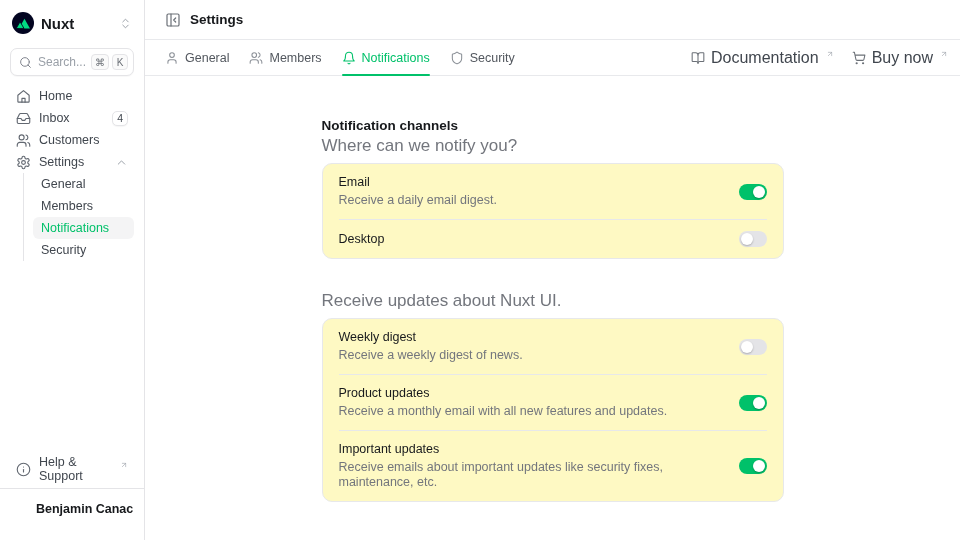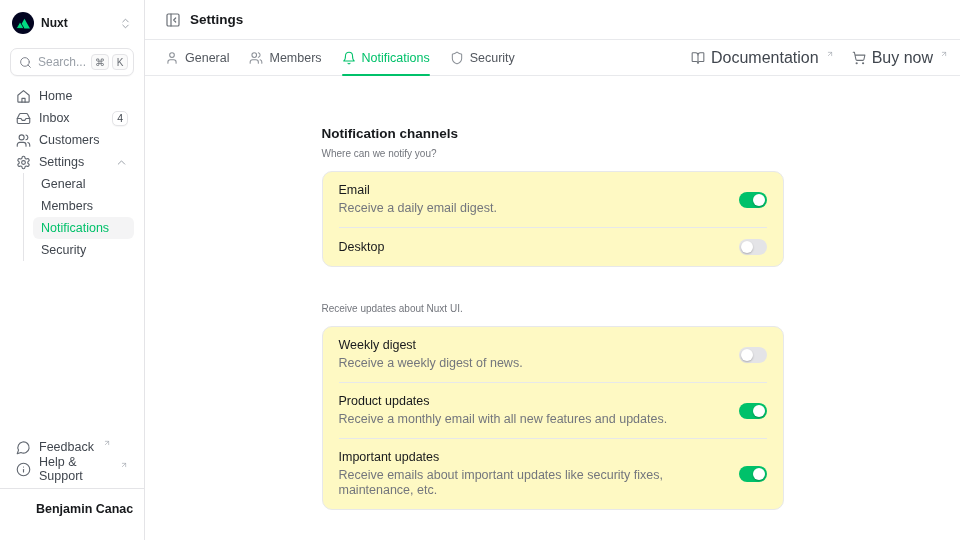--- a/index.html
+++ b/index.html
@@ -11,21 +11,21 @@
   }
   .icon { display:inline-flex; flex:none; align-items:center; justify-content:center; }
   svg { display:block; }
 
   
   .sidebar { width:145px; min-width:145px; border-right:1px solid #e4e4e7;
              display:flex; flex-direction:column; padding:10px 10px 10px; background:#fff; }
   .org-row { display:flex; align-items:center; gap:7px; padding:2px 2px; border-radius:6px; }
   .org-logo { width:22px; height:22px; border-radius:50%; background:#020420;
               display:flex; align-items:center; justify-content:center; }
-  .org-name { font-size:12px; font-weight:700; color:#17191c; }
+  .org-name { font-size:15px; font-weight:700; color:#17191c; }
   .trail { margin-left:auto; color:#9aa0a8; }
 
   .search-box { margin-top:12px; height:28px; border:1px solid #e4e4e7; border-radius:7px;
                 display:flex; align-items:center; gap:6px; padding:0 5px 0 8px;
                 background:#fff; box-shadow:0 1px 1px rgba(0,0,0,.03); }
   .search-icon { color:#7d828b; }
   .search-text { flex:1; font-size:12px; color:#9aa0a8; white-space:nowrap; overflow:hidden; }
   .kbds { display:flex; gap:3px; }
   .kbd { min-width:16px; height:16px; padding:0 3px; font-size:10px; color:#6b7077;
          border:1px solid #e4e4e7; background:#fafafa; border-radius:4px;
@@ -71,23 +71,23 @@
   .tab .ticon { color:#8b9097; }
   .tab.active { color:#00C16A; font-weight:500; }
   .tab.active .ticon { color:#00C16A; }
   .tab.active::after { content:""; position:absolute; left:0; right:0; bottom:-1px;
                        height:2px; background:#00C16A; border-radius:2px; }
   .toolbar-actions { margin-left:auto; display:flex; align-items:center; gap:18px; }
   .action { display:flex; align-items:center; gap:6px; font-size:16px; color:#40464e; }
   .action .aicon { color:#6b7077; }
 
   .content { flex:1; padding-top:34px; overflow:hidden; }
-  .container { width:462px; margin:16px auto; }
+  .container { width:462px; margin:8px auto; }
   .section-title { font-size:13.5px; font-weight:700; color:#17191c; line-height:16px; }
-  .section-desc { margin-top:4px; font-size:10px; color:#73767d; line-height:15px; }
+  .section-desc { margin-top:4px; font-size:17px; color:#73767d; line-height:15px; }
   .section + .section { margin-top:34px; }
   .card { margin-top:10px; background:#fef9c3; border:1px solid #e7e8ea; border-radius:10px;
           padding:0 16px; }
   .row { display:flex; align-items:center; gap:16px; padding:11px 0; }
   .row + .row { border-top:1px solid #e7e8ea; }
   .row-text { flex:1; min-width:0; }
   .row-label { font-size:12.5px; font-weight:500; color:#17191c; line-height:15px; }
   .row-desc { margin-top:3px; font-size:12.5px; color:#73767d; line-height:15px; }
   .toggle { width:28px; height:16px; border-radius:9px; background:#e4e4e7; position:relative;
             flex:none; cursor:pointer; }
@@ -180,34 +180,20 @@
         <div class="sub-item">Members</div>
         <div class="sub-item active">Notifications</div>
         <div class="sub-item">Security</div>
       </div>
     </nav>
 
   <div class="side-foot">
       <div class="foot-item">
         <span class="icon nicon">
           <svg width="15" height="15" viewBox="0 0 24 24" fill="none" stroke="currentColor" stroke-width="1.8" stroke-linecap="round" stroke-linejoin="round">
-            <path d="M7.9 20A9 9 0 1 0 4 16.1L2 22Z"></path>
-          </svg>
-        </span>
-        <span>Feedback</span>
-        <span class="ext icon">
-          <svg width="8" height="8" viewBox="0 0 24 24" fill="none" stroke="currentColor" stroke-width="1.8" stroke-linecap="round" stroke-linejoin="round">
-            <path d="M7 7h10v10"></path>
-            <path d="M7 17 17 7"></path>
-          </svg>
-        </span>
-      </div>
-      <div class="foot-item">
-        <span class="icon nicon">
-          <svg width="15" height="15" viewBox="0 0 24 24" fill="none" stroke="currentColor" stroke-width="1.8" stroke-linecap="round" stroke-linejoin="round">
             <circle cx="12" cy="12" r="10"></circle>
             <path d="M12 16v-4"></path>
             <path d="M12 8h.01"></path>
           </svg>
         </span>
         <span>Help &amp; Support</span>
         <span class="ext icon">
           <svg width="8" height="8" viewBox="0 0 24 24" fill="none" stroke="currentColor" stroke-width="1.8" stroke-linecap="round" stroke-linejoin="round">
             <path d="M7 7h10v10"></path>
             <path d="M7 17 17 7"></path>

